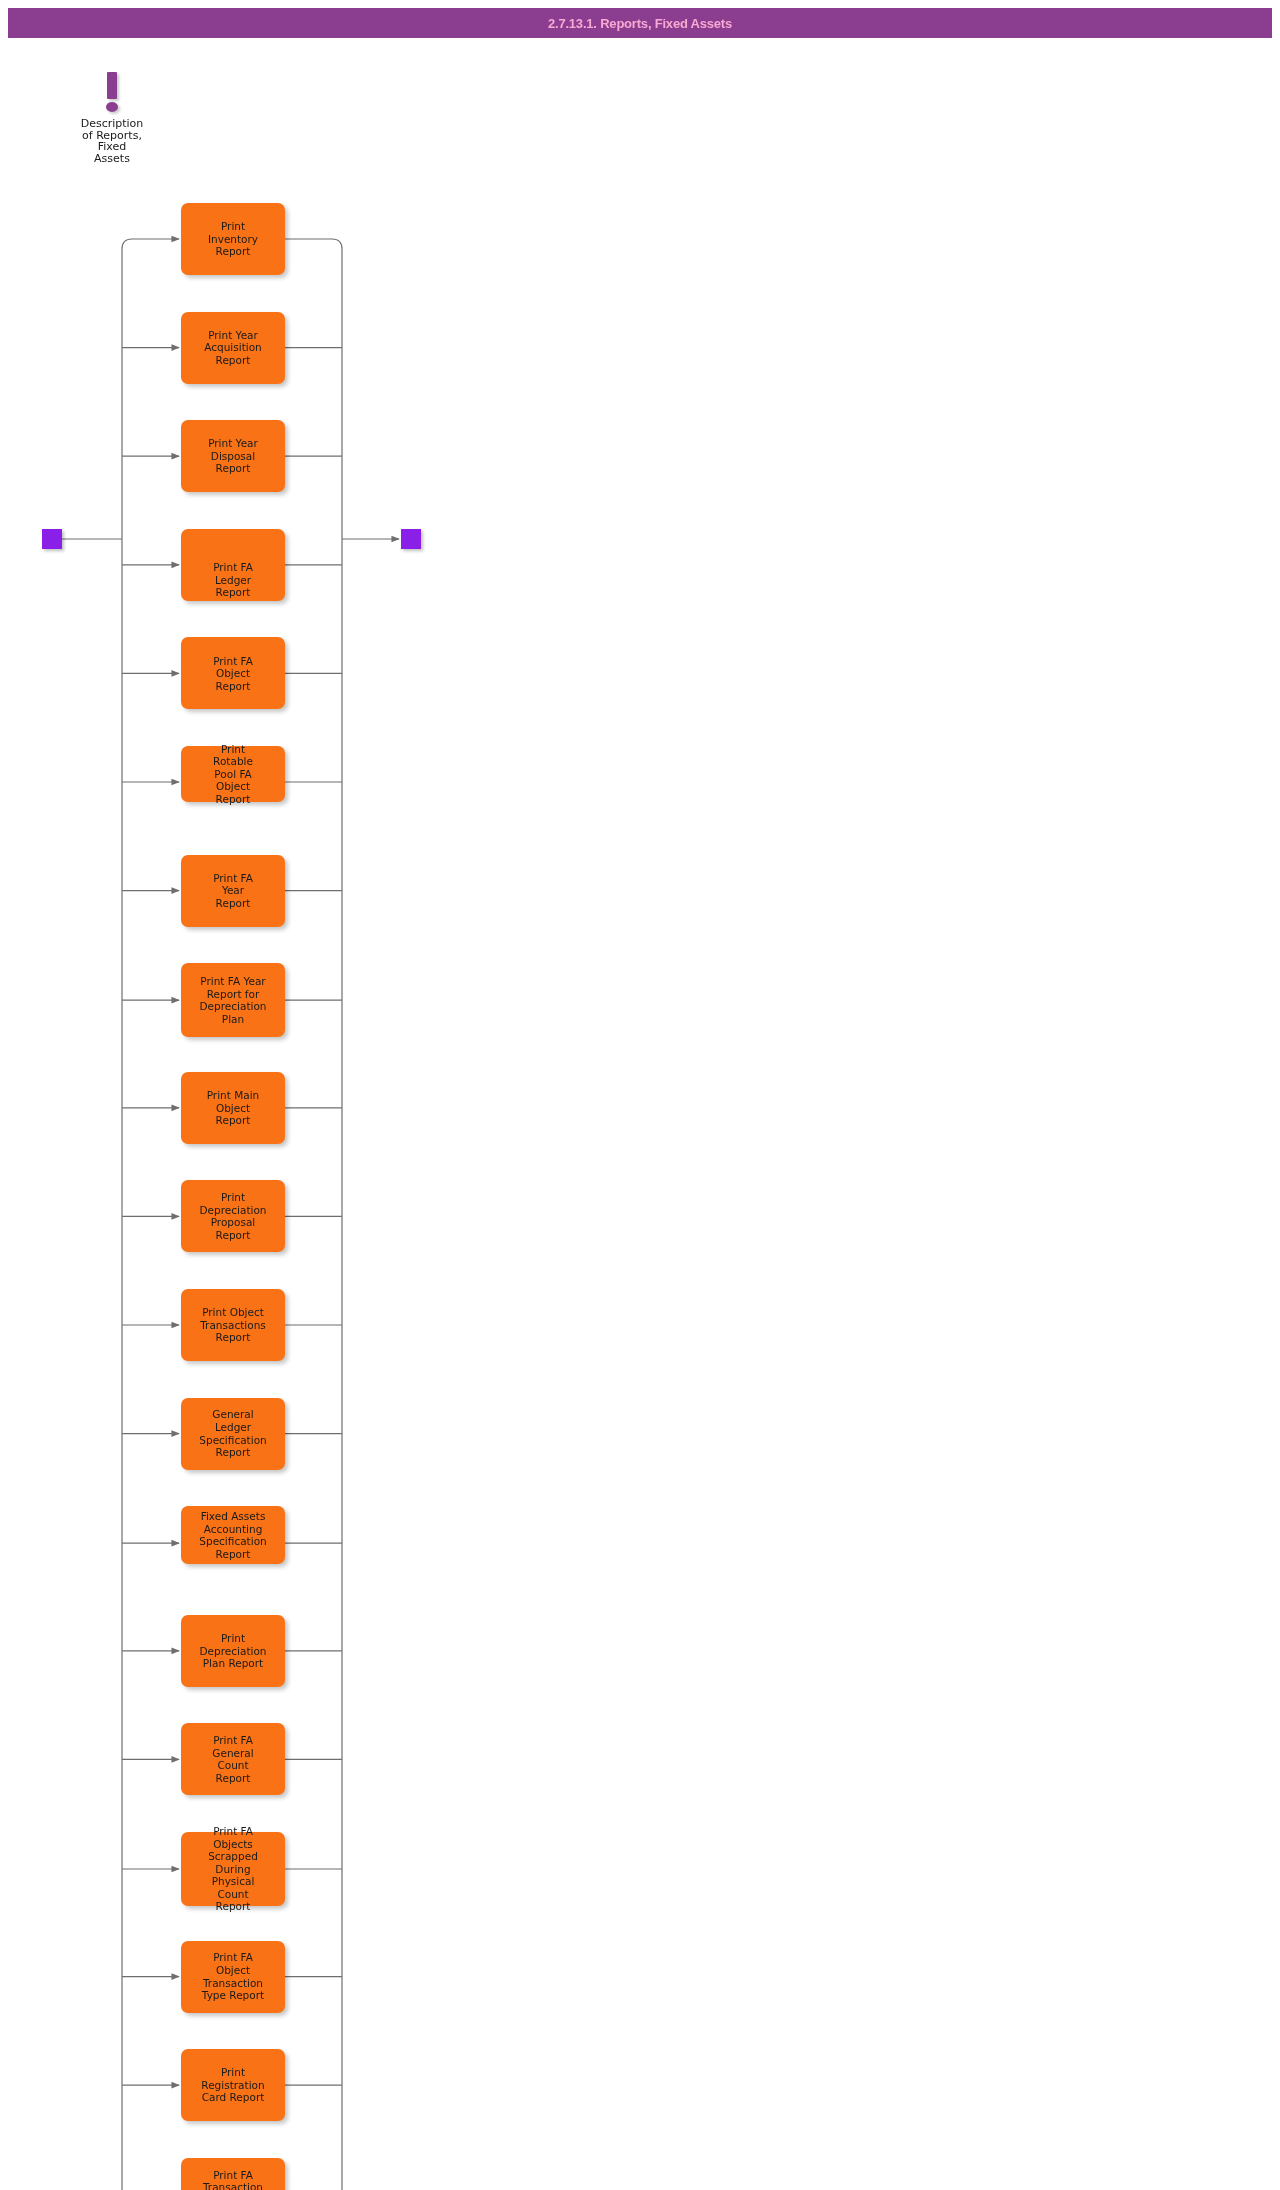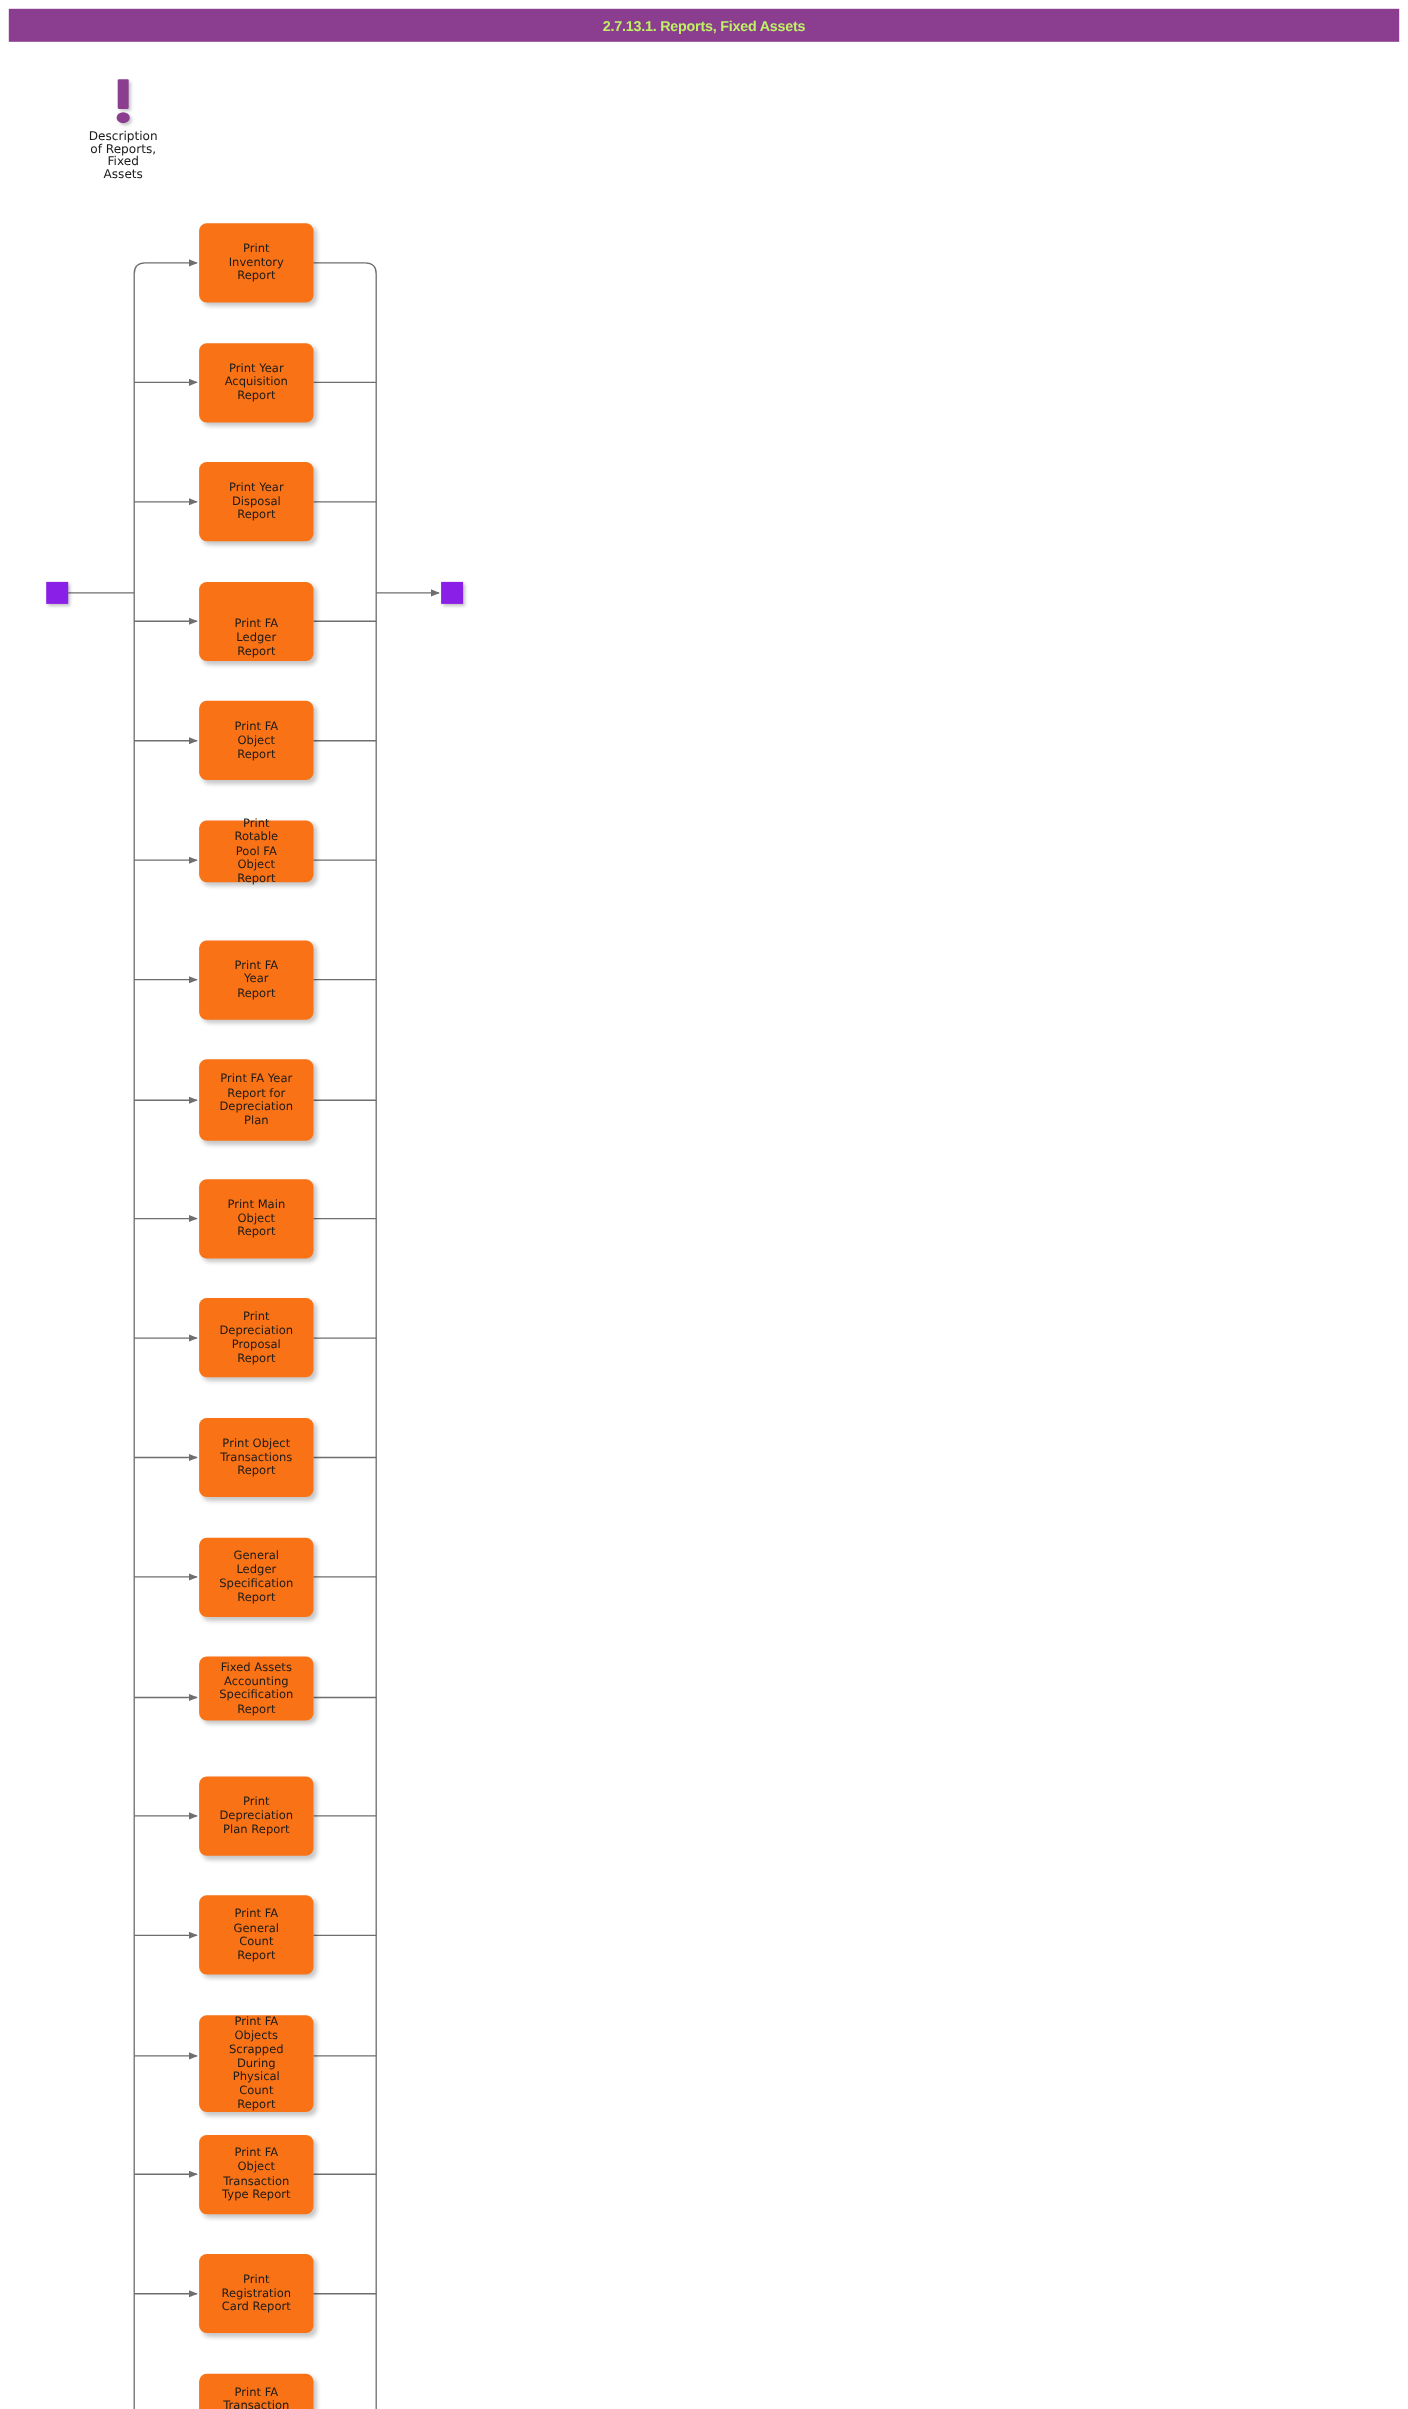--- a/index.html
+++ b/index.html
@@ -22,21 +22,21 @@
     left: 8px;
     top: 8px;
     width: 1264px;
     height: 30px;
     background: #8B3E8F;
     display: flex;
     align-items: center;
     justify-content: center;
   }
   #header-title {
-    color: #bef264;
+    color: #f9a8d4;
     font-size: 13px;
     font-weight: bold;
     font-family: "Liberation Sans", sans-serif;
     letter-spacing: -0.2px;
     white-space: nowrap;
   }
 
   
   #description-note {
     position: absolute;
@@ -271,21 +271,21 @@
       </div>
       <div class="process-box" style="top: 1614.8px; height: 72px;">
         <div class="box-label">Print
 Depreciation
 Plan Report</div>
       </div>
       <div class="process-box" style="top: 1723.4px; height: 72px;">
         <div class="box-label">Print FA General
 Count Report</div>
       </div>
-      <div class="process-box" style="top: 1832px; height: 88px;">
+      <div class="process-box" style="top: 1832px; height: 74px;">
         <div class="box-label">Print FA Objects
 Scrapped During
 Physical Count
 Report</div>
       </div>
       <div class="process-box" style="top: 1940.6px; height: 72px;">
         <div class="box-label">Print FA Object
 Transaction
 Type Report</div>
       </div>

